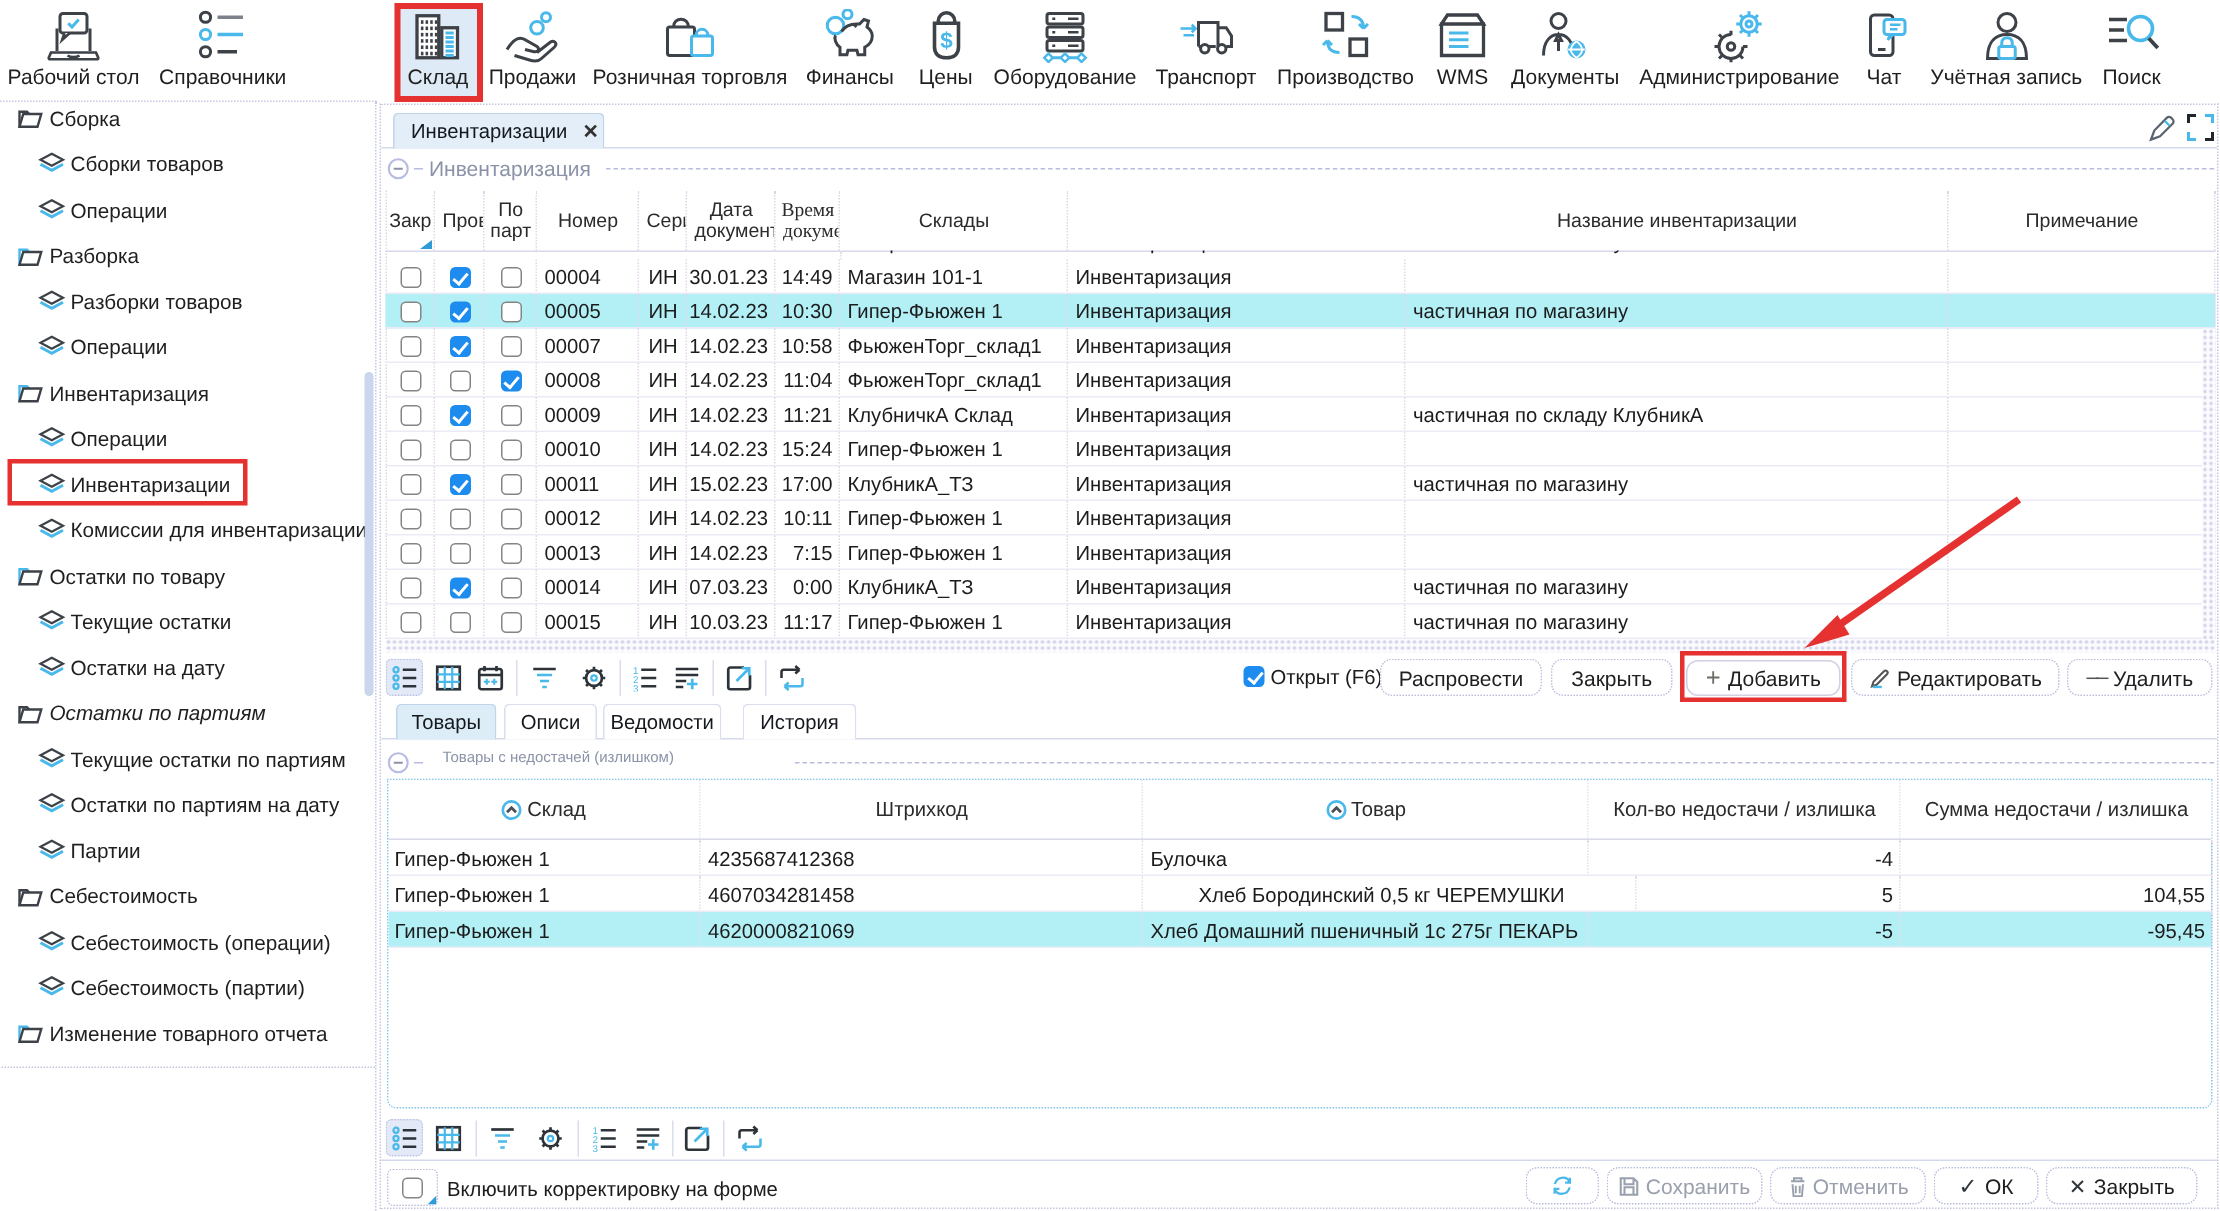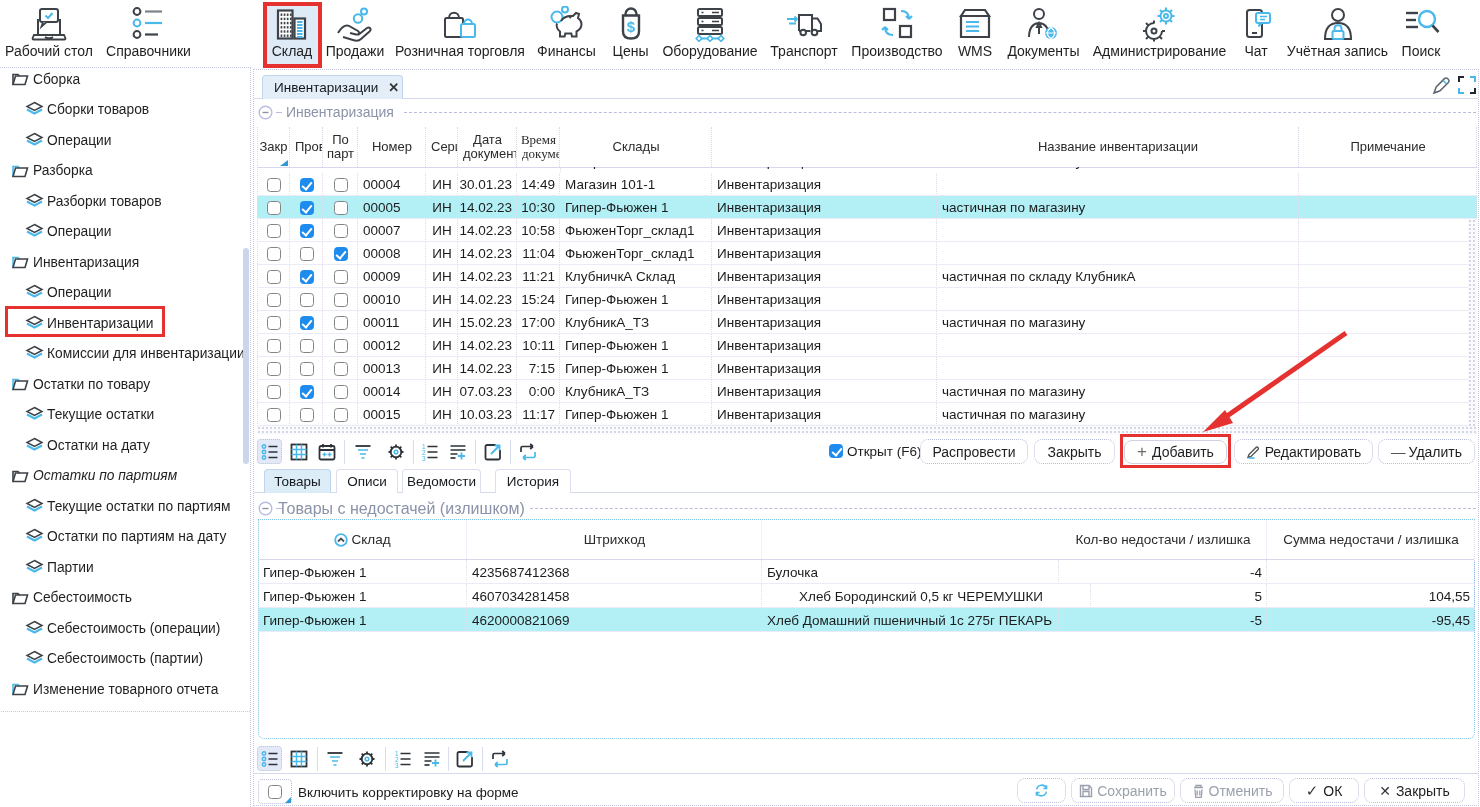--- a/index.html
+++ b/index.html
@@ -618,28 +618,32 @@
 <div class="abs" style="left:264px;top:469px;width:67px;height:24px;background:#dcedf8;border:1px solid #c0d4ea;border-bottom:none;border-radius:4px 4px 0 0;display:flex;align-items:center;justify-content:center;font-size:13.5px;color:#15191e;">Товары</div>
 <div class="abs" style="left:336px;top:469px;width:62px;height:24px;background:#fff;border:1px solid #dadeef;border-bottom:none;border-radius:4px 4px 0 0;display:flex;align-items:center;justify-content:center;font-size:13.5px;color:#15191e;">Описи</div>
 <div class="abs" style="left:402px;top:469px;width:79px;height:24px;background:#fff;border:1px solid #dadeef;border-bottom:none;border-radius:4px 4px 0 0;display:flex;align-items:center;justify-content:center;font-size:13.5px;color:#15191e;">Ведомости</div>
 <div class="abs" style="left:495px;top:469px;width:76px;height:24px;background:#fff;border:1px solid #dadeef;border-bottom:none;border-radius:4px 4px 0 0;display:flex;align-items:center;justify-content:center;font-size:13.5px;color:#15191e;">История</div>
 
 <div class="abs" style="left:258px;top:501px;"><svg width="15" height="15" viewBox="0 0 15 15" fill="none">
         <circle cx="7.5" cy="7.5" r="6.3" stroke="#b7bce0" stroke-width="1.4"></circle>
         <path d="M4.5 7.5 h6" stroke="#8b93a8" stroke-width="1.4"></path>
       </svg></div>
 <div class="abs" style="left:276px;top:508px;width:6px;height:1px;background:#b7bce0;"></div>
-<div class="abs" style="left:278px;top:500px;font-size:16px;color:#8b93a8;">Товары с недостачей (излишком)</div>
+<div class="abs" style="left:295px;top:500px;font-size:10px;color:#8b93a8;">Товары с недостачей (излишком)</div>
 <div class="abs" style="left:530px;top:508px;width:946px;height:1px;border-top:1px dashed #b7bce0;"></div>
 <div class="abs" style="left:258px;top:519px;width:1217px;height:220px;border:1px dotted #7ec3ea;border-radius:0 0 6px 6px;"></div>
 <div class="hcell" style="left:259px;top:520px;width:208px;height:39px;font-size:13.5px;border-right:1px dotted #dfe3f2;"><svg width="14" height="14" viewBox="0 0 14 14" style="margin-right:3px;" fill="none">
         <circle cx="7" cy="7" r="5.8" stroke="#49b8ea" stroke-width="1.8"></circle>
         <path d="M4 8.5 L7 5.5 L10 8.5" stroke="#4a4f55" stroke-width="1.8"></path>
       </svg>Склад</div>
 <div class="hcell" style="left:468px;top:520px;width:294px;height:39px;font-size:13.5px;border-right:1px dotted #dfe3f2;">Штрихкод</div>
+<div class="hcell" style="left:763px;top:520px;width:296px;height:39px;font-size:13.5px;border-right:1px dotted #dfe3f2;"><svg width="14" height="14" viewBox="0 0 14 14" style="margin-right:3px;" fill="none">
+        <circle cx="7" cy="7" r="5.8" stroke="#49b8ea" stroke-width="1.8"></circle>
+        <path d="M4 8.5 L7 5.5 L10 8.5" stroke="#4a4f55" stroke-width="1.8"></path>
+      </svg>Товар</div>
 <div class="hcell" style="left:1060px;top:520px;width:207px;height:39px;font-size:13.5px;border-right:1px dotted #dfe3f2;">Кол-во недостачи / излишка</div>
 <div class="hcell" style="left:1268px;top:520px;width:207px;height:39px;font-size:13.5px;border-right:1px dotted #dfe3f2;">Сумма недостачи / излишка</div>
 <div class="abs" style="left:259px;top:559px;width:1215px;height:1px;background:#d8d8ec;"></div>
 <div class="cell " style="left:259px;top:560px;width:208px;height:24px;border-right:1px dotted #e8dcec;">Гипер-Фьюжен 1</div>
 <div class="cell " style="left:468px;top:560px;width:294px;height:24px;border-right:1px dotted #e8dcec;">4235687412368</div>
 <div class="cell " style="left:763px;top:560px;width:296px;height:24px;border-right:1px dotted #e8dcec;">Булочка</div>
 <div class="cell r" style="left:1060px;top:560px;width:207px;height:24px;border-right:1px dotted #e8dcec;">-4</div>
 <div class="cell r" style="left:1268px;top:560px;width:207px;height:24px;border-right:1px dotted #e8dcec;"></div>
 <div class="abs" style="left:259px;top:583px;width:1215px;height:1px;background:#ebebf8;"></div>
 <div class="cell " style="left:259px;top:584px;width:208px;height:24px;border-right:1px dotted #e8dcec;">Гипер-Фьюжен 1</div>

